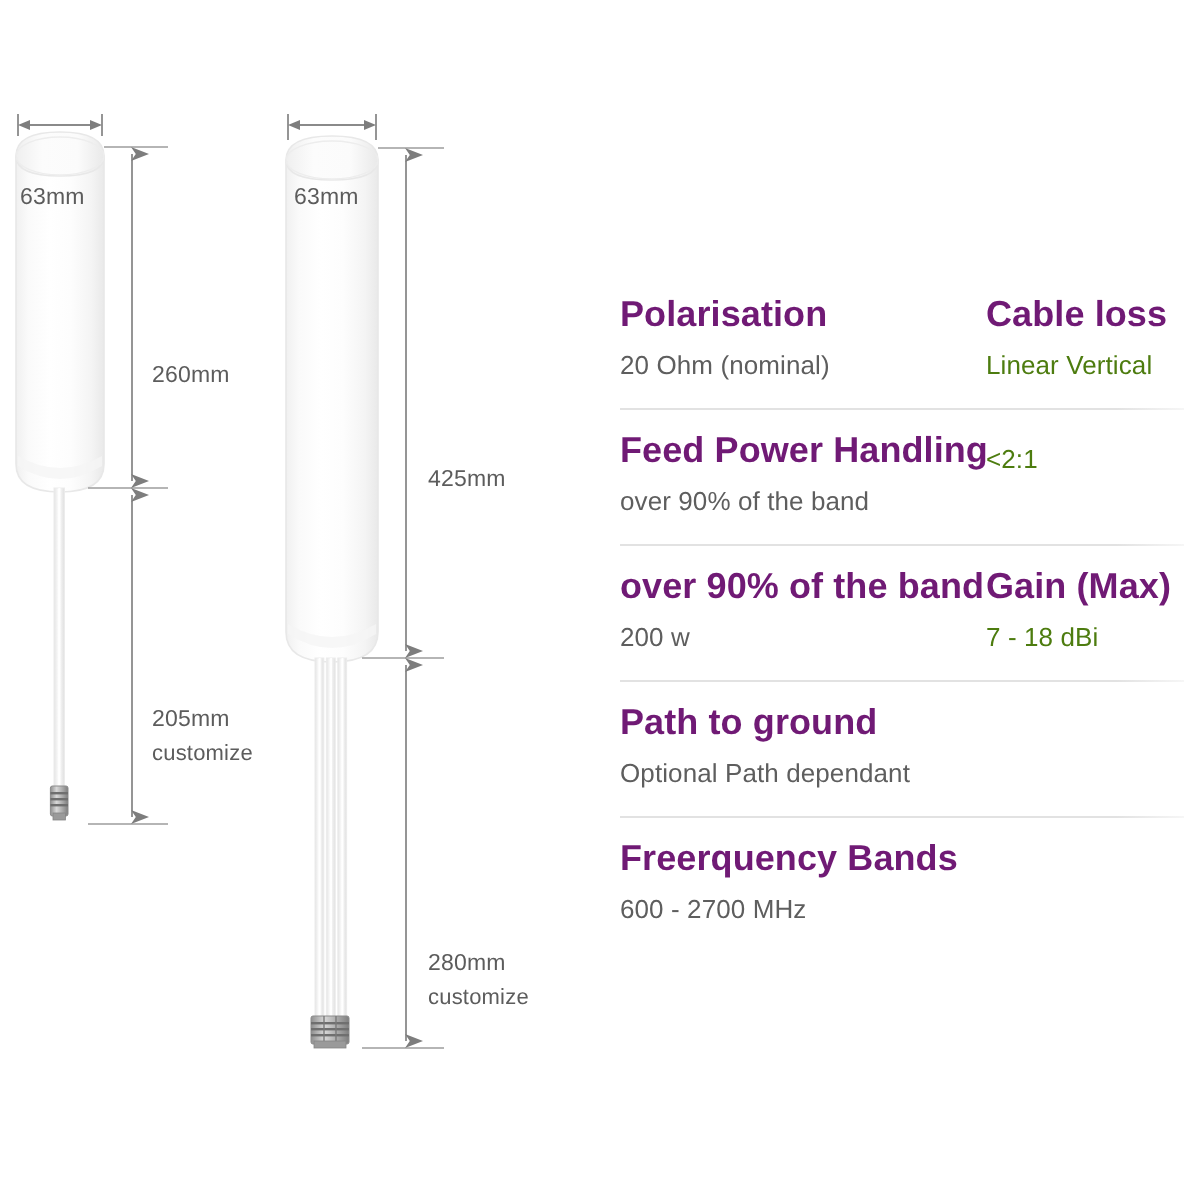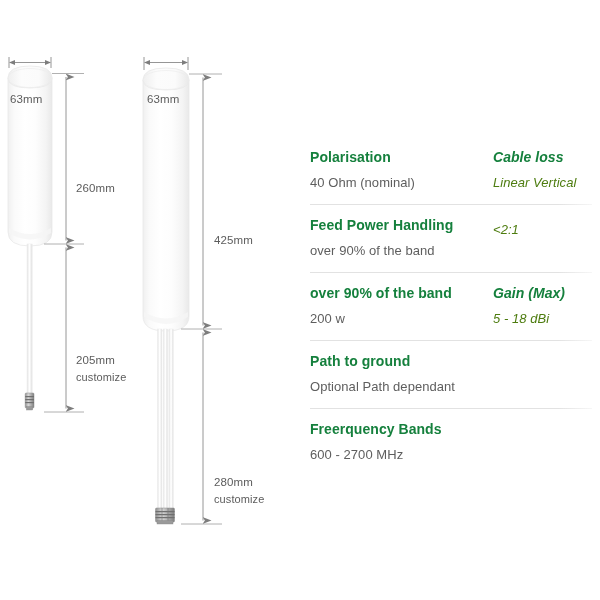--- a/index.html
+++ b/index.html
@@ -56,26 +56,26 @@
     width: 282px;
     height: 1px;
     background: linear-gradient(to right, #e2e2e2 0%, #e2e2e2 88%, #f6f6f6 100%);
   }
   .spec-cols {
     display: flex;
     align-items: flex-start;
   }
   .spec-col { box-sizing: border-box; }
   .spec-col.left  { width: 185px; padding-left: 2px; }
-  .spec-col.right { width: 105px; font-style: italic; }
+  .spec-col.right { width: 105px; }
 
   .spec-key {
-    font-size: 14px;
+    font-size: 18px;
     font-weight: bold;
-    color: #15803d;
+    color: #701a75;
     line-height: 21px;
     letter-spacing: 0.05px;
     white-space: nowrap;
   }
   .spec-val {
     font-size: 13px;
     font-weight: normal;
     color: #5e5e5e;
     line-height: 22px;
     margin-top: 4px;
@@ -227,21 +227,21 @@
 
   <div class="dim-label small" style="left:214px; top:443px;">customize</div>
 </div>
 
 <div id="spec-table">
 
   <div class="spec-row">
     <div class="spec-cols">
       <div class="spec-col left">
         <div class="spec-key">Polarisation</div>
-        <div class="spec-val">40 Ohm (nominal)</div>
+        <div class="spec-val">20 Ohm (nominal)</div>
       </div>
       <div class="spec-col right">
         <div class="spec-key">Cable loss</div>
         <div class="spec-val">Linear Vertical</div>
       </div>
     </div>
   </div>
 
   <div class="spec-row">
     <div class="spec-cols">
@@ -256,21 +256,21 @@
   </div>
 
   <div class="spec-row">
     <div class="spec-cols">
       <div class="spec-col left">
         <div class="spec-key">over 90% of the band</div>
         <div class="spec-val">200 w</div>
       </div>
       <div class="spec-col right">
         <div class="spec-key">Gain (Max)</div>
-        <div class="spec-val">5 - 18 dBi</div>
+        <div class="spec-val">7 - 18 dBi</div>
       </div>
     </div>
   </div>
 
   <div class="spec-row">
     <div class="spec-cols">
       <div class="spec-col left">
         <div class="spec-key">Path to ground</div>
         <div class="spec-val">Optional Path dependant</div>
       </div>

